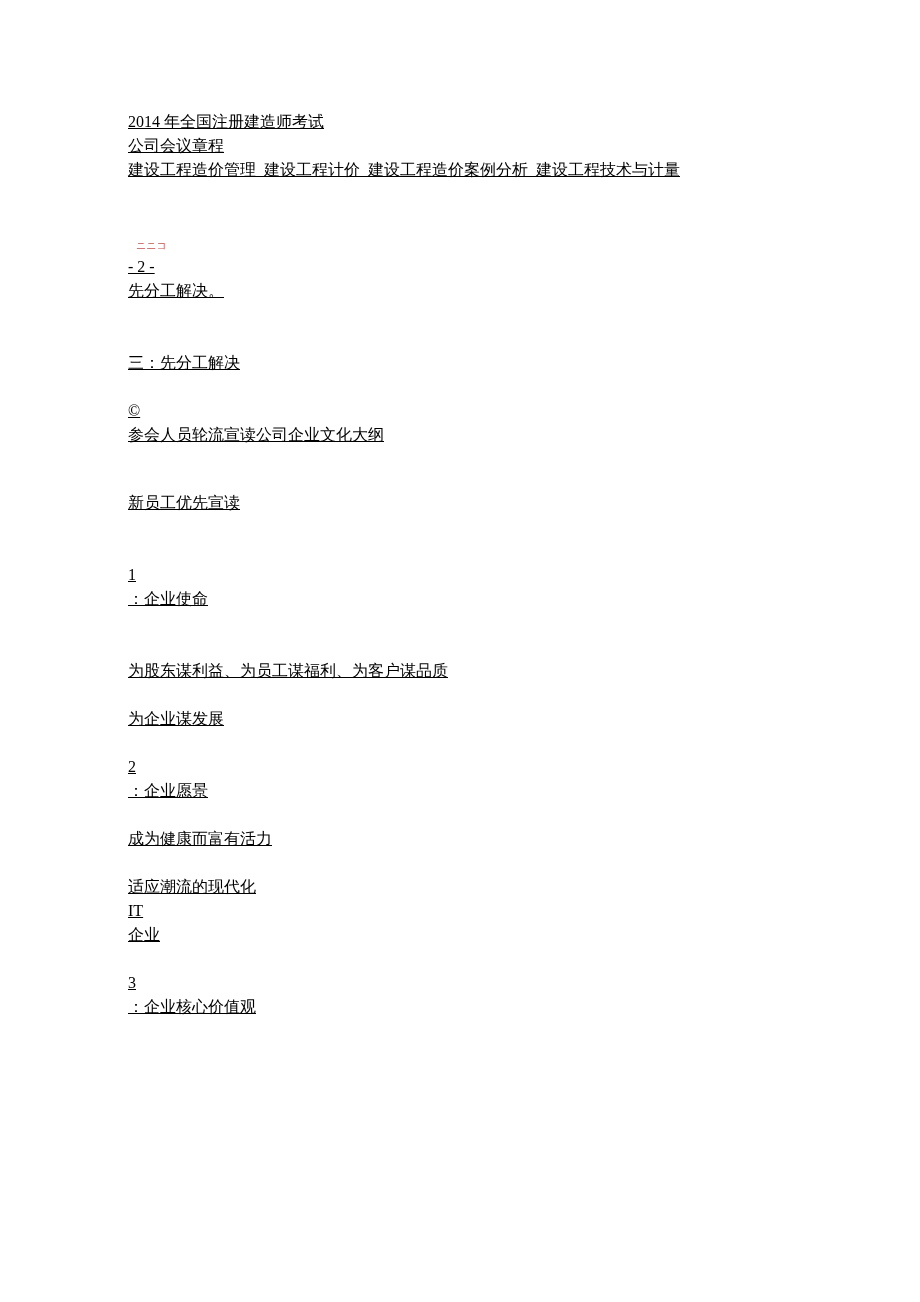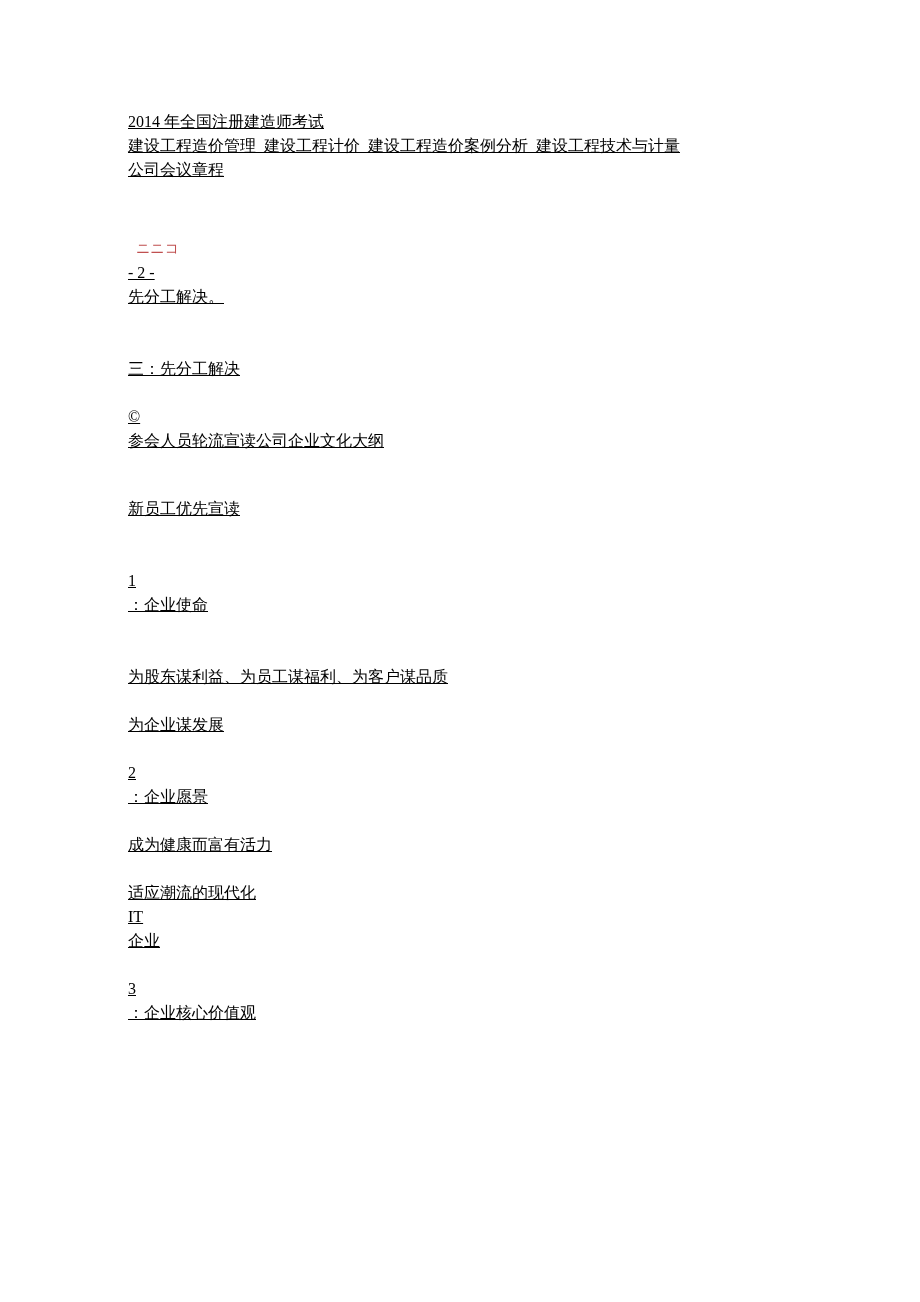--- a/index.html
+++ b/index.html
@@ -8,32 +8,32 @@
       width: 920px;
       height: 1302px;
       font-family: "SimSun", "宋体", serif;
       font-size: 16px;
       line-height: 1.5;
       color: #000;
       padding: 110px 128px 0 128px;
     }
     .line { white-space: pre-wrap; text-decoration: underline; }
     .header-block { margin-bottom: 56px; }
-    .small-mark { font-size: 14px; color: #c05050; padding-left: 8px; margin-bottom: 2px; }
+    .small-mark { font-size: 10px; color: #c05050; padding-left: 8px; margin-bottom: 2px; }
     .gap-small { margin-bottom: 24px; }
     .gap-med { margin-bottom: 48px; }
     .gap-large { margin-bottom: 44px; }
   </style>
 </head>
 <body>
 
 <div class="header-block">
   <div class="line"><span>2014</span><span> 年全国注册建造师考试</span></div>
+  <div class="line">公司会议章程</div>
   <div class="line">建设工程造价管理  建设工程计价  建设工程造价案例分析  建设工程技术与计量</div>
-  <div class="line">公司会议章程</div>
 </div>
 
 <div class="small-mark">ニニコ</div>
 <div class="line">- 2 -</div>
 <div class="line gap-med">先分工解决。</div>
 
 <div class="line gap-small">三：先分工解决</div>
 
 <div class="line">©</div>
 <div class="line gap-large">参会人员轮流宣读公司企业文化大纲</div>

